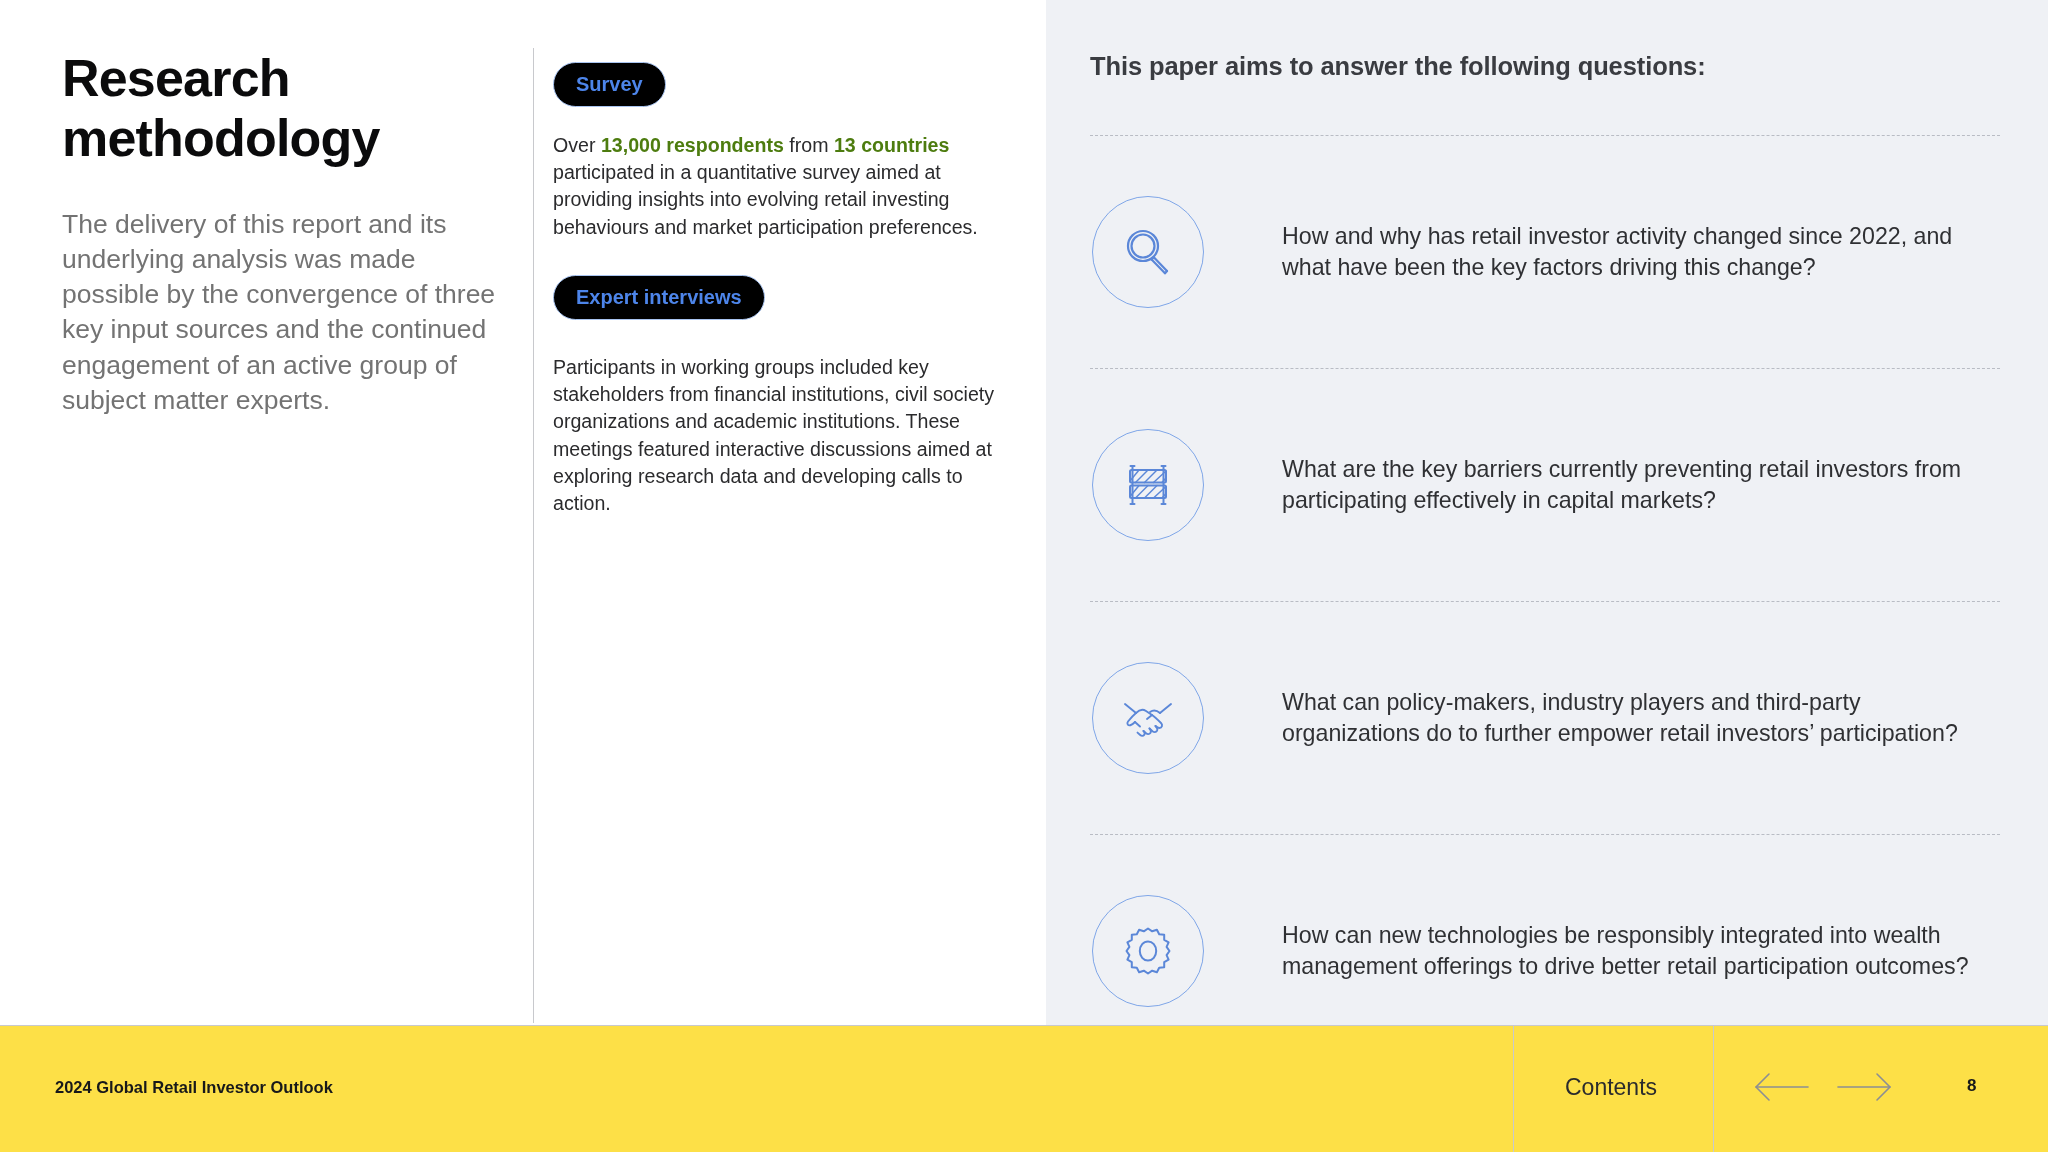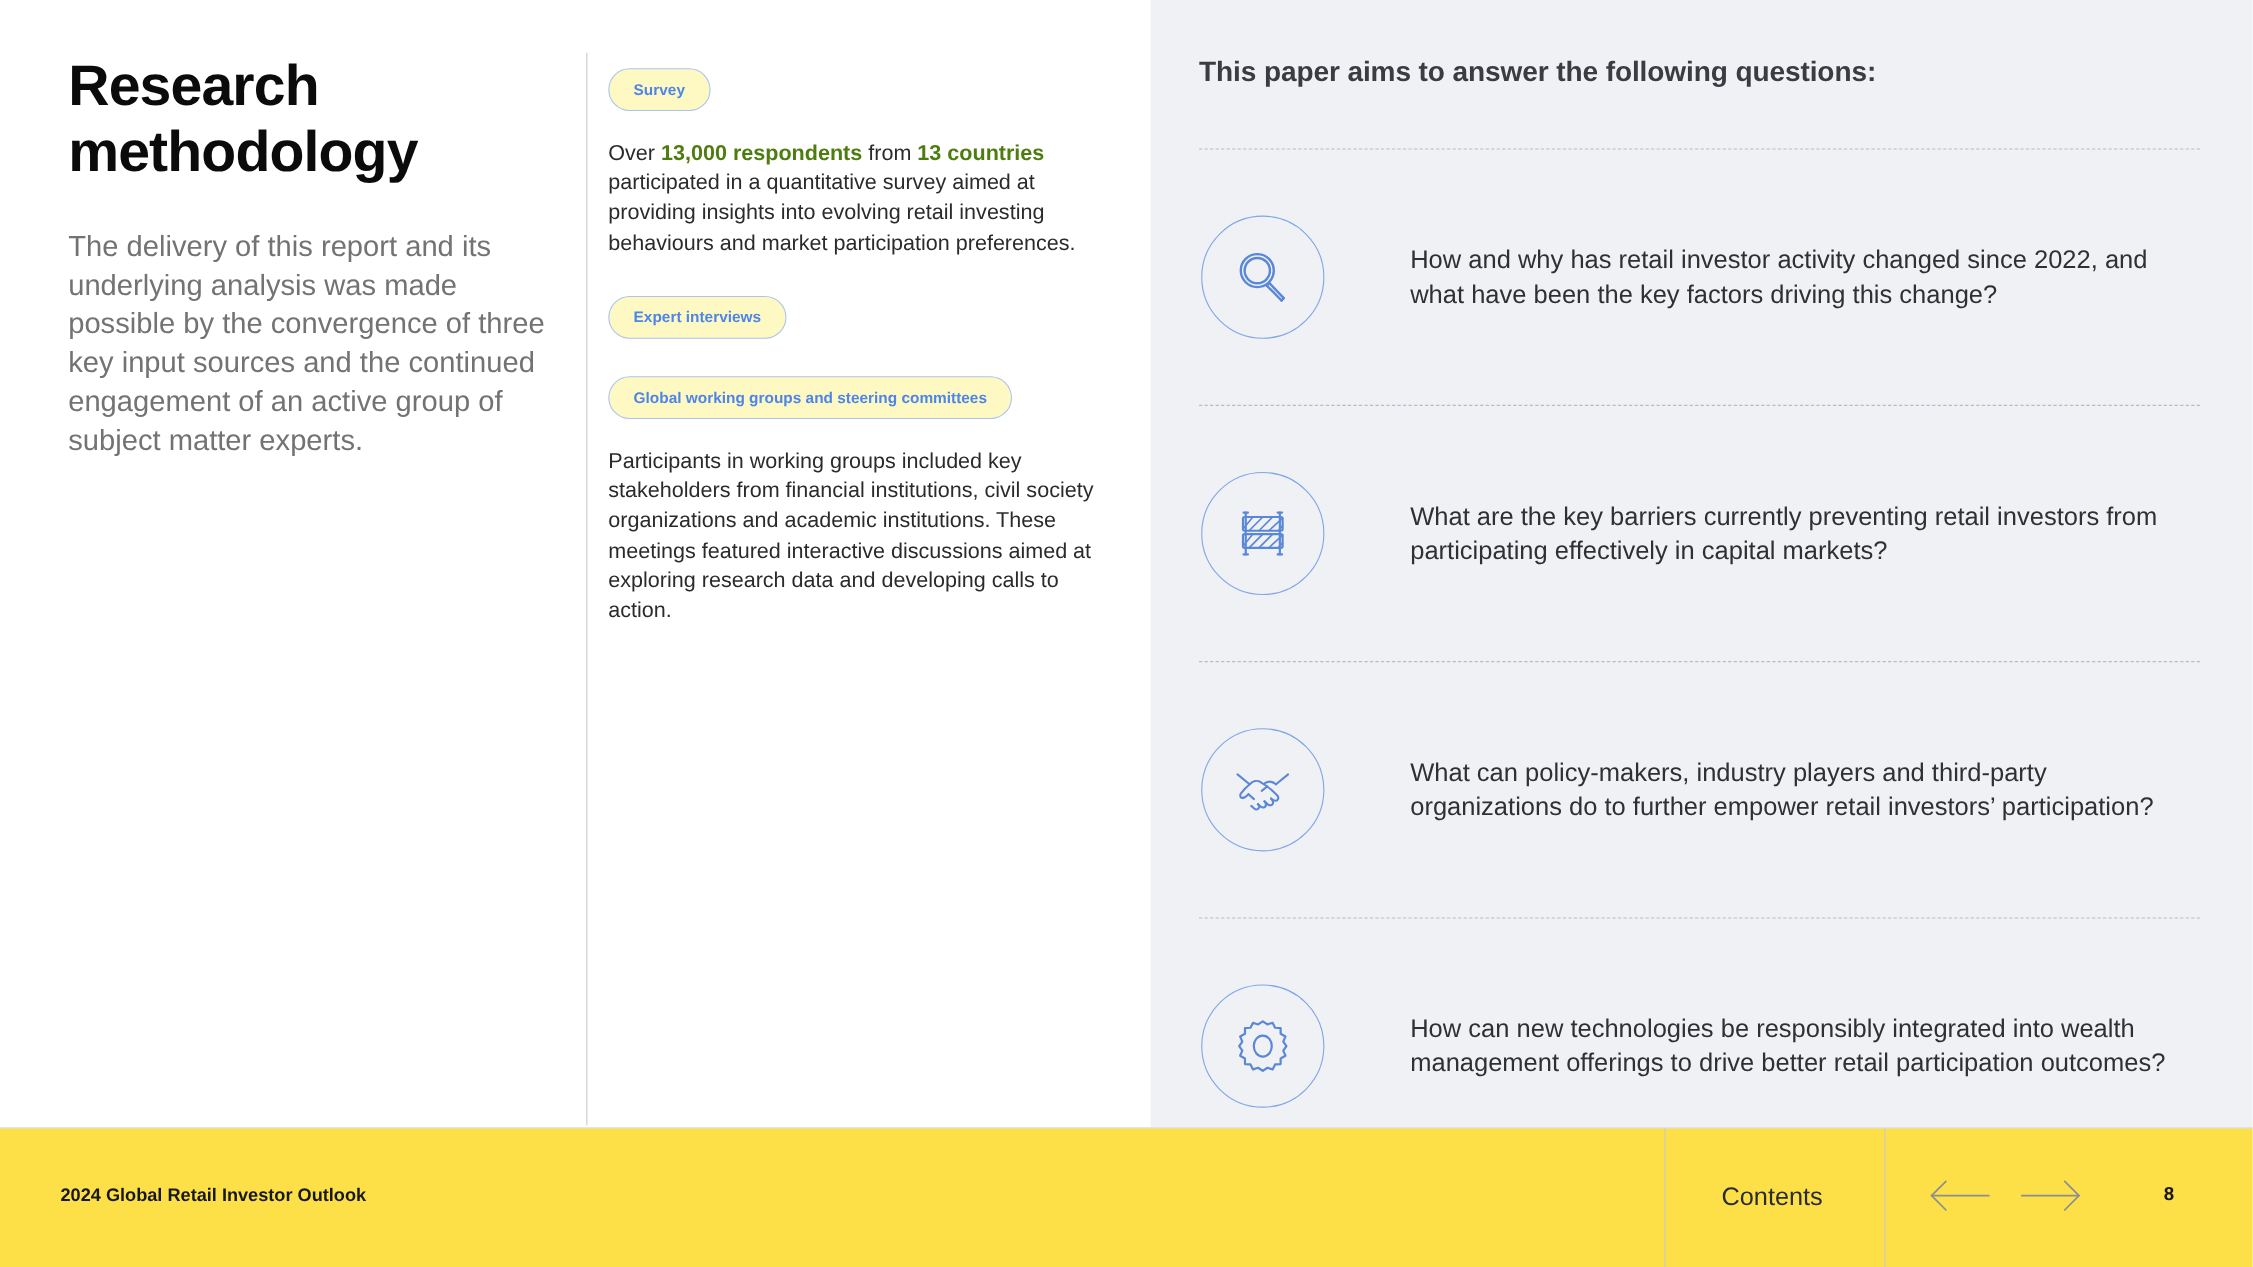--- a/index.html
+++ b/index.html
@@ -60,24 +60,24 @@
     left: 553px; top: 62px;
     width: 470px;
   }
   .mid-block { margin-bottom: 34px; }
   .mid-block:last-child { margin-bottom: 0; }
 
   .badge {
     display: inline-block;
     border: 1.4px solid #a9c4f0;
     border-radius: 999px;
-    background: #fef9c3;
+    background: #000000;
     color: #4d85ea;
     font-weight: 700;
-    font-size: 14px;
+    font-size: 20px;
     line-height: 1;
     padding: 11px 22px 12px 22px;
     white-space: nowrap;
   }
   .mid-text {
     margin-top: 25px;
     font-size: 19.6px;
     line-height: 1.39;
     color: #2b2b2d;
     width: 465px;
@@ -201,21 +201,20 @@
     <div class="mid-block">
       <span class="badge">Survey</span>
       <p class="mid-text"><span>Over </span><b>13,000 respondents</b><span> from </span><b>13 countries</b><span> participated in a quantitative survey aimed at providing insights into evolving retail investing behaviours and market participation preferences.</span></p>
     </div>
 
     <div class="mid-block">
       <span class="badge">Expert interviews</span>
     </div>
 
     <div class="mid-block">
-      <span class="badge">Global working groups and steering committees</span>
       <p class="mid-text">Participants in working groups included key stakeholders from financial institutions, civil society organizations and academic institutions. These meetings featured interactive discussions aimed at exploring research data and developing calls to action.</p>
     </div>
 
   </div>
 
   <div class="rp-inner">
     <div class="rp-heading">This paper aims to answer the following questions:</div>
 
     <div class="dash-rule rule-1"></div>
 

